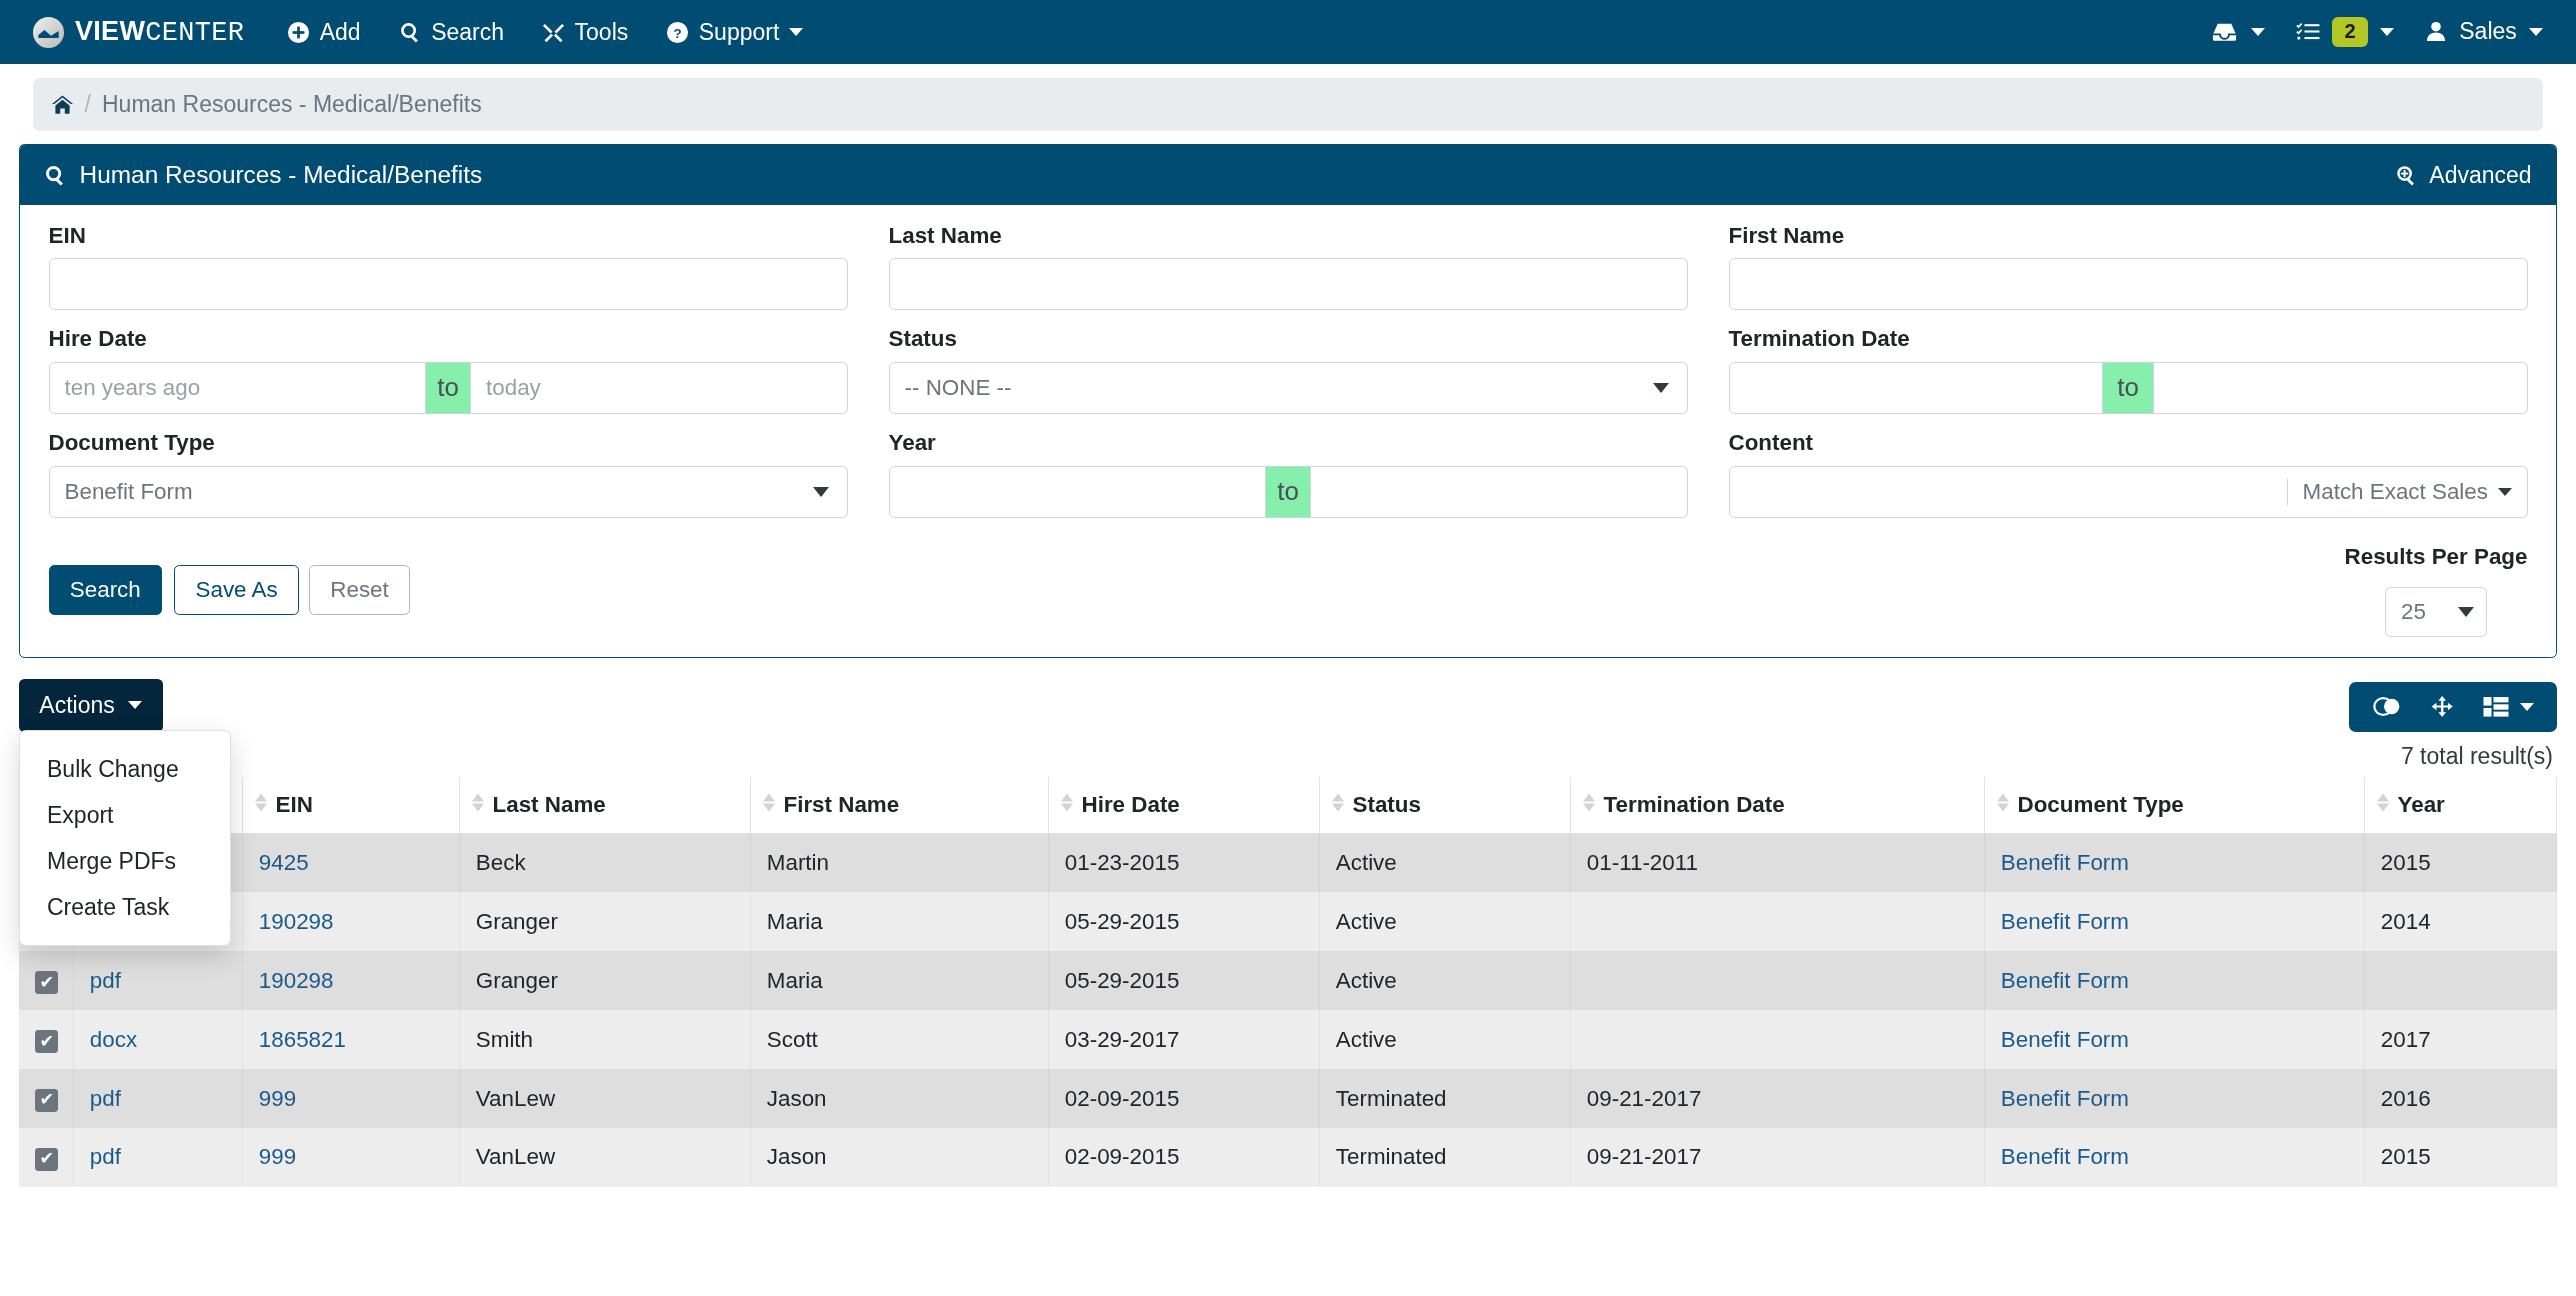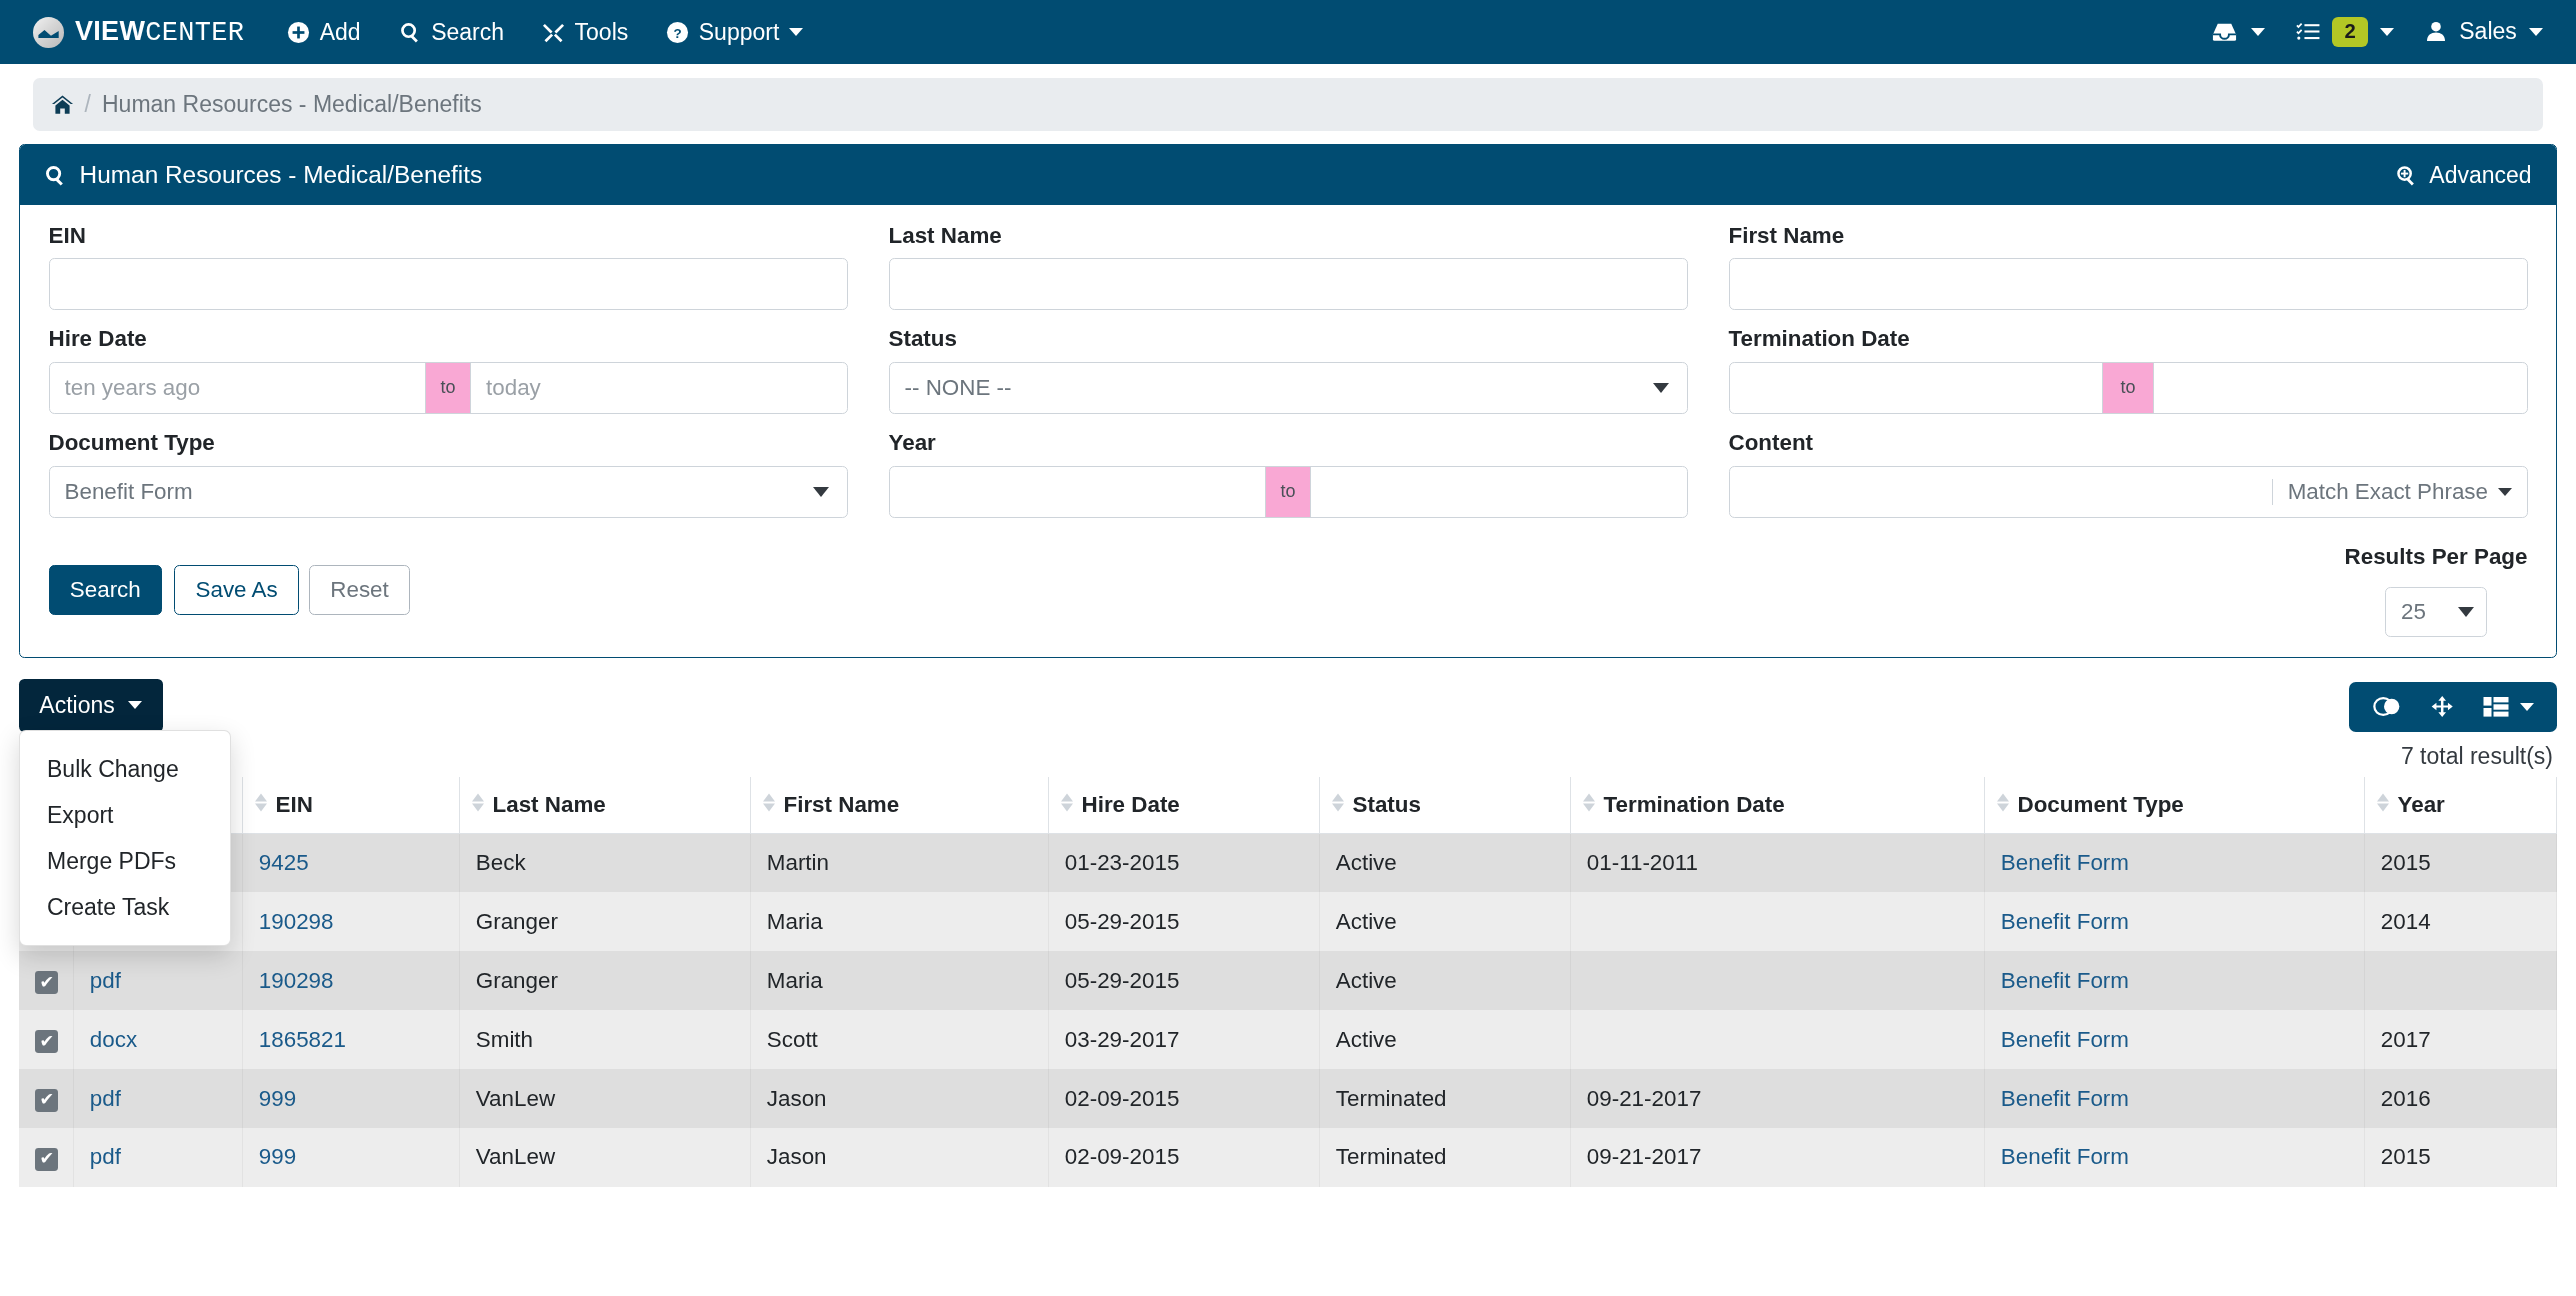--- a/index.html
+++ b/index.html
@@ -81,22 +81,22 @@
   }
   .ctrl input {
     border:0; outline:0; background:transparent; height:100%; width:100%;
     padding: 0 15px; font-family:inherit; font-size: 22.4px; color:#495057;
   }
   .ctrl input::placeholder { color:#9aa0a6; }
   .range { display:flex; align-items:stretch; }
   .range .seg { flex:1 1 auto; display:flex; }
   .range .seg input { padding: 0 15px; }
   .range .to {
-    flex: none; width: 46px; background:#f9a8d4; display:flex; align-items:center; justify-content:center;
-    font-size: 18px; color:#495057; border-left:1.4px solid #ced4da; border-right:1.4px solid #ced4da;
+    flex: none; width: 46px; background:#86efac; display:flex; align-items:center; justify-content:center;
+    font-size: 26px; color:#495057; border-left:1.4px solid #ced4da; border-right:1.4px solid #ced4da;
   }
   .range.termination .to { width: 52px; }
   .select-ctrl { position:relative; }
   .select-ctrl .val { padding: 0 15px; color:#6c757d; font-size:22.4px; flex:1; }
   .select-ctrl .arrow {
     width:0;height:0;border-left:8.1px solid transparent;border-right:8.1px solid transparent;
     border-top:10.2px solid #343a40; margin-right: 17.6px;
   }
   .content-ctrl { display:flex; }
   .content-ctrl .txt { flex:1; display:flex; }
@@ -392,21 +392,21 @@
           </div>
         </div>
 
         <div class="field">
           <label>Content</label>
           <div class="ctrl content-ctrl">
             <div class="txt">
               <input type="text" value="" style="">
             </div>
             <div class="mode">
-              <span>Match Exact Phrase</span>
+              <span>Match Exact Sales</span>
               <span class="arrow"></span>
             </div>
           </div>
         </div>
       </div>
 
       <div class="actions-row">
         <button class="btn btn-primary">Search</button>
         <button class="btn btn-outline">Save As</button>
         <button class="btn btn-muted">Reset</button>

